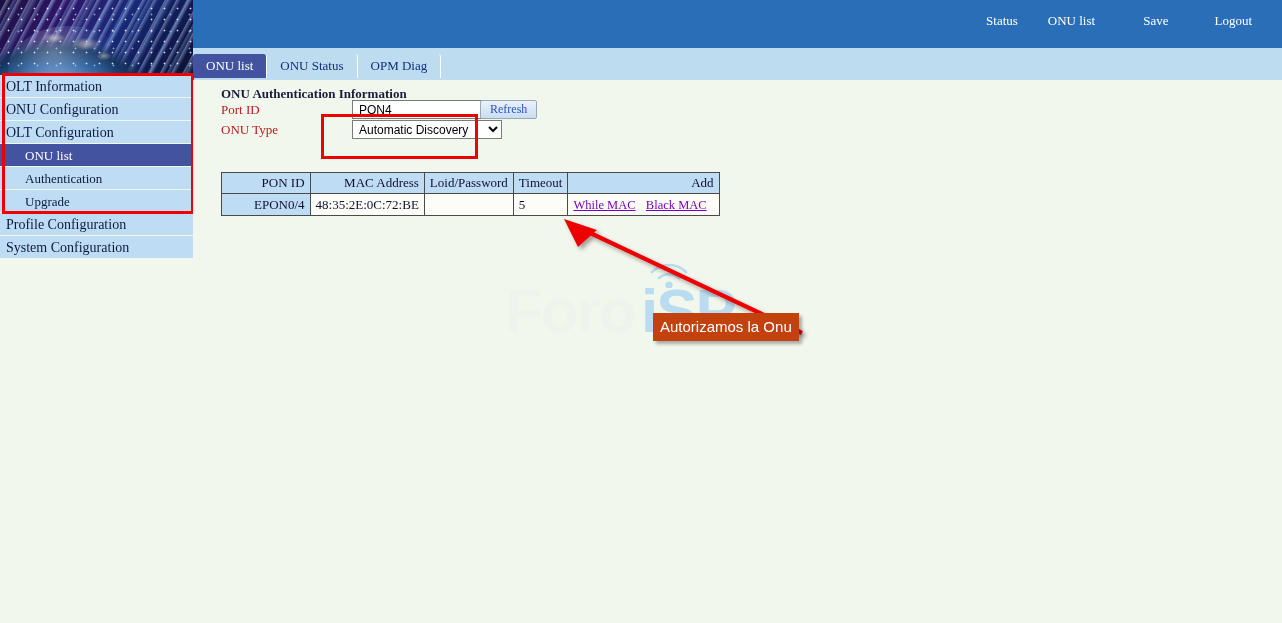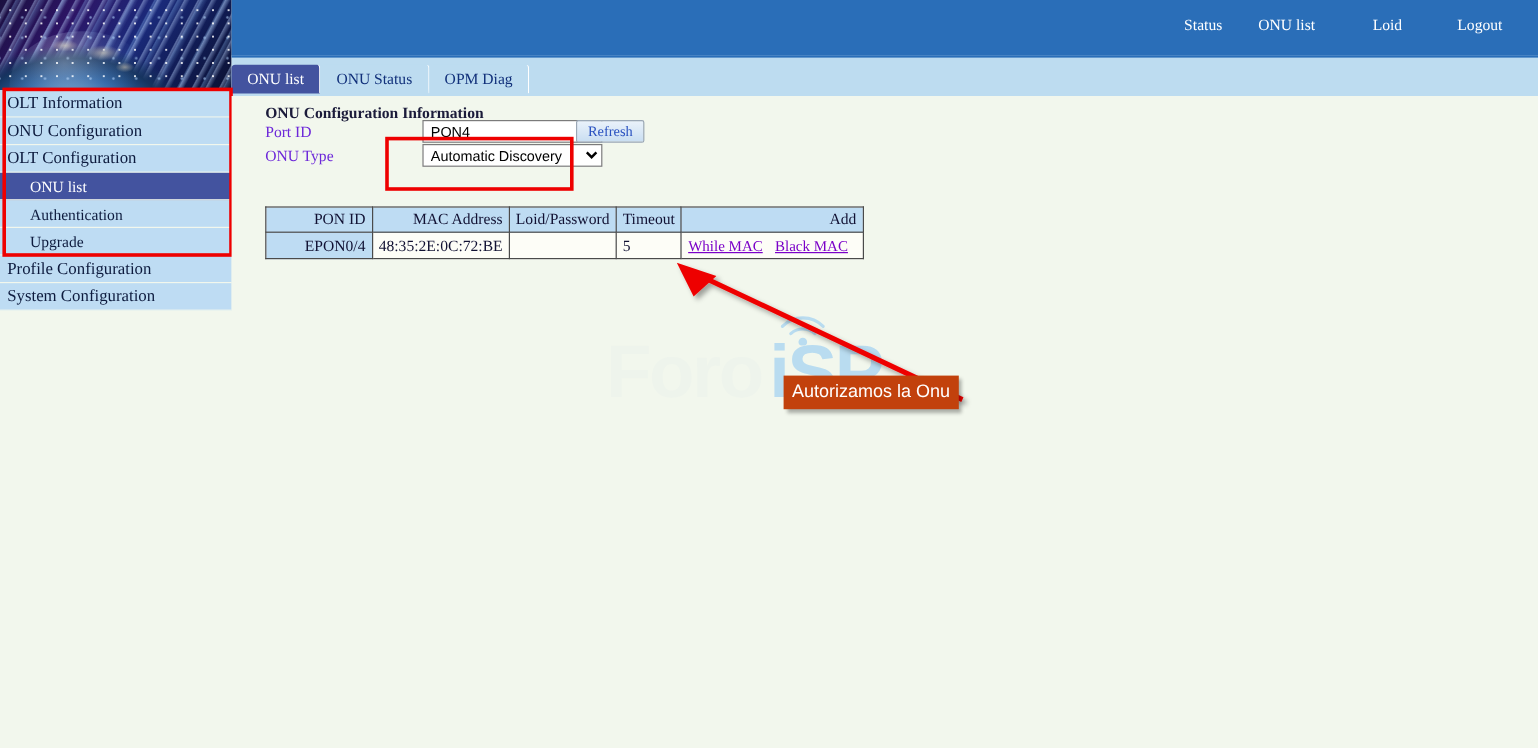--- a/index.html
+++ b/index.html
@@ -148,21 +148,21 @@
     position: absolute; left: 28px; top: 6px;
     font-size: 13px; font-weight: bold;
     color: #1b1b3a;
     font-family: "Liberation Serif", serif;
   }
 
   .form-row { position: absolute; left: 28px; }
   .form-row .lbl {
     position: absolute; left: 0; top: 0;
     width: 100px;
-    font-size: 13px; color: #6d28d9;
+    font-size: 13px; color: #b91c1c;
     font-family: "Liberation Serif", serif;
   }
   select.combo {
     position: absolute;
     left: 131px;
     width: 150px; height: 19px;
     font-size: 12px;
     font-family: "Liberation Sans", sans-serif;
     color: #000;
     background: #ffffff;
@@ -302,21 +302,21 @@
   <div id="banner">
     <div class="dots"></div>
     <div class="globe-shine"></div>
     <div class="land"></div>
   </div>
 
   <div id="topnav">
     <div class="links">
       <a class="n0" href="#">Status</a>
       <a class="n1" href="#">ONU list</a>
-      <a class="n2" href="#">Loid</a>
+      <a class="n2" href="#">Save</a>
       <a class="n3" href="#">Logout</a>
     </div>
   </div>
 
   <div id="tabband">
     <div id="tabs">
       <div class="tab active">ONU list</div>
       <div class="tab">ONU Status</div>
       <div class="tab">OPM Diag</div>
     </div>
@@ -330,21 +330,21 @@
     <div class="side-item sub">Authentication</div>
     <div class="side-item sub">Upgrade</div>
     <div class="side-item">Profile Configuration</div>
     <div class="side-item">System Configuration</div>
   </div>
 
   <div id="side-redbox"></div>
 
   <div id="content">
 
-    <div id="section-title">ONU Configuration Information</div>
+    <div id="section-title">ONU Authentication Information</div>
 
     <div class="form-row" id="row-port">
       <div class="lbl">Port ID</div>
       <select class="combo">
         <option>PON4</option>
       </select>
     </div>
 
     <div class="form-row" id="row-type">
       <div class="lbl">ONU Type</div>

